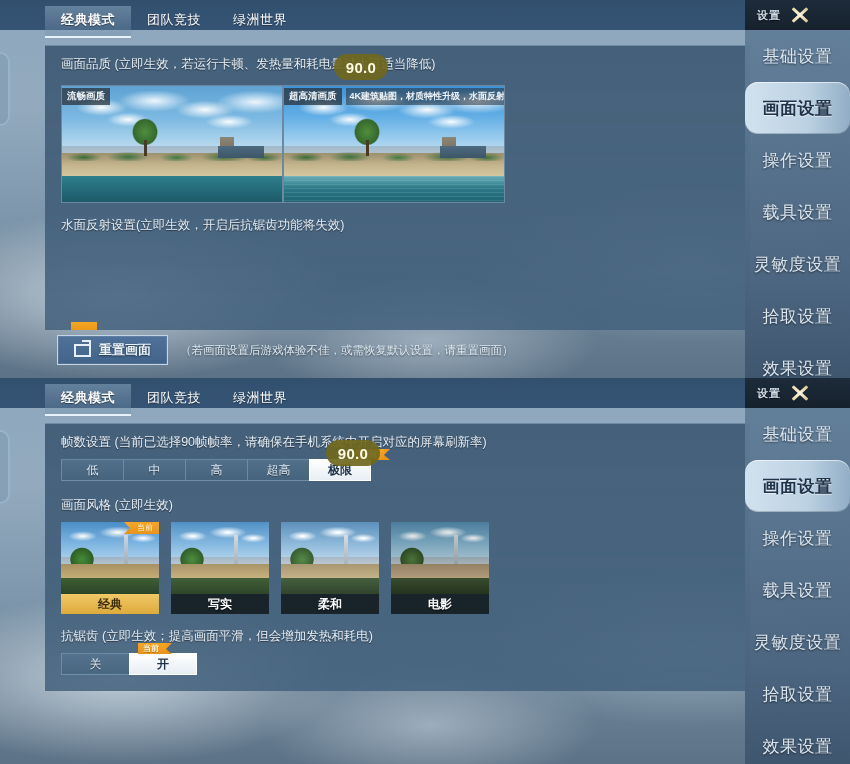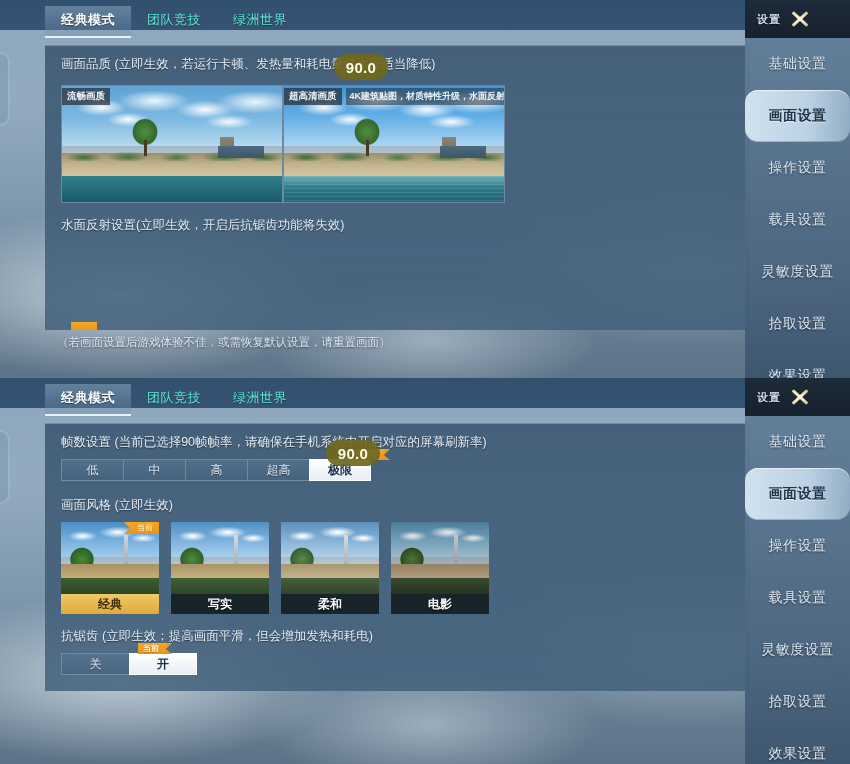--- a/index.html
+++ b/index.html
@@ -41,21 +41,21 @@
   
   .tabs {
     position: absolute; left: 45px; top: 6px;
     display: flex; align-items: center; gap: 0px;
     z-index: 5;
   }
   .tab {
     position: relative;
     padding: 5px 16px 7px 16px;
     font-size: 13px;
-    color: #5eead4;
+    color: #ffffff;
     letter-spacing: .5px;
     cursor: pointer;
     white-space: nowrap;
     text-shadow: 0 1px 1px rgba(0,0,0,.45);
   }
   .tab.active {
     color: #ffffff;
     background: linear-gradient(180deg, rgba(140,168,192,.55), rgba(108,140,168,.30));
     font-weight: bold;
   }
@@ -376,21 +376,21 @@
     position:absolute; right:0; width:105px;
     background: linear-gradient(180deg,
         rgba(99,128,155,.96) 0%,
         rgba(86,113,140,.96) 40%,
         rgba(74,99,126,.96) 75%,
         rgba(62,85,110,.96) 100%);
     overflow:hidden;
   }
   .sb-header{
     position:relative;
-    height:38px;
+    height:30px;
     background: linear-gradient(180deg,#1d2b3a,#16212d);
     display:flex; align-items:center; gap:6px;
     padding-left:12px;
   }
   .sb-title{
     color:#cfdbe6; font-size:11px; font-weight:bold;
     letter-spacing:1px;
     text-shadow:0 1px 1px rgba(0,0,0,.7);
   }
   .close-x{
@@ -400,21 +400,21 @@
     content:""; position:absolute; left:50%; top:50%;
     width:20px; height:3px;
     background: linear-gradient(90deg,#e8d7a4,#fff8e0,#d7c48d);
     border-radius:1px;
   }
   .close-x::before{ transform: translate(-50%,-50%) rotate(42deg); }
   .close-x::after { transform: translate(-50%,-50%) rotate(-42deg); }
   .sb-item{
     height:52px;
     display:flex; align-items:center; justify-content:center;
-    color:#dbe6f0; font-size:14px;
+    color:#dbe6f0; font-size:17px;
     letter-spacing:.5px;
     cursor:pointer;
     text-shadow: 0 1px 2px rgba(0,0,0,.55);
     white-space:nowrap;
   }
   .sb-item.active{
     color:#213349;
     font-weight:bold;
     text-shadow: 0 1px 0 rgba(255,255,255,.55);
     background: linear-gradient(90deg, rgba(214,230,242,.96) 0%, rgba(196,217,234,.92) 60%, rgba(168,196,219,.70) 100%);
@@ -510,20 +510,24 @@
             <span class="cap-sub">4K建筑贴图，材质特性升级，水面反射效果</span>
           </div>
         </div>
       </div>
 
       <div class="section-title" style="padding-top:14px;">水面反射设置(立即生效，开启后抗锯齿功能将失效)</div>
       <div class="clip-tag" style="left:26px; top:276px;"></div>
     </div>
 
     <div class="reset-row" style="top:335px;">
+      <div class="reset-btn">
+        <span class="reset-icon"></span>
+        <span>重置画面</span>
+      </div>
       <div class="reset-hint">（若画面设置后游戏体验不佳，或需恢复默认设置，请重置画面）</div>
     </div>
 
     <div class="fps-badge" style="left:334px; top:54px;">90.0</div>
 
     <div class="sidebar" style="top:0; height:378px;">
       <div class="sb-header">
         <span class="sb-title">设置</span>
         <span class="close-x"></span>
       </div>

